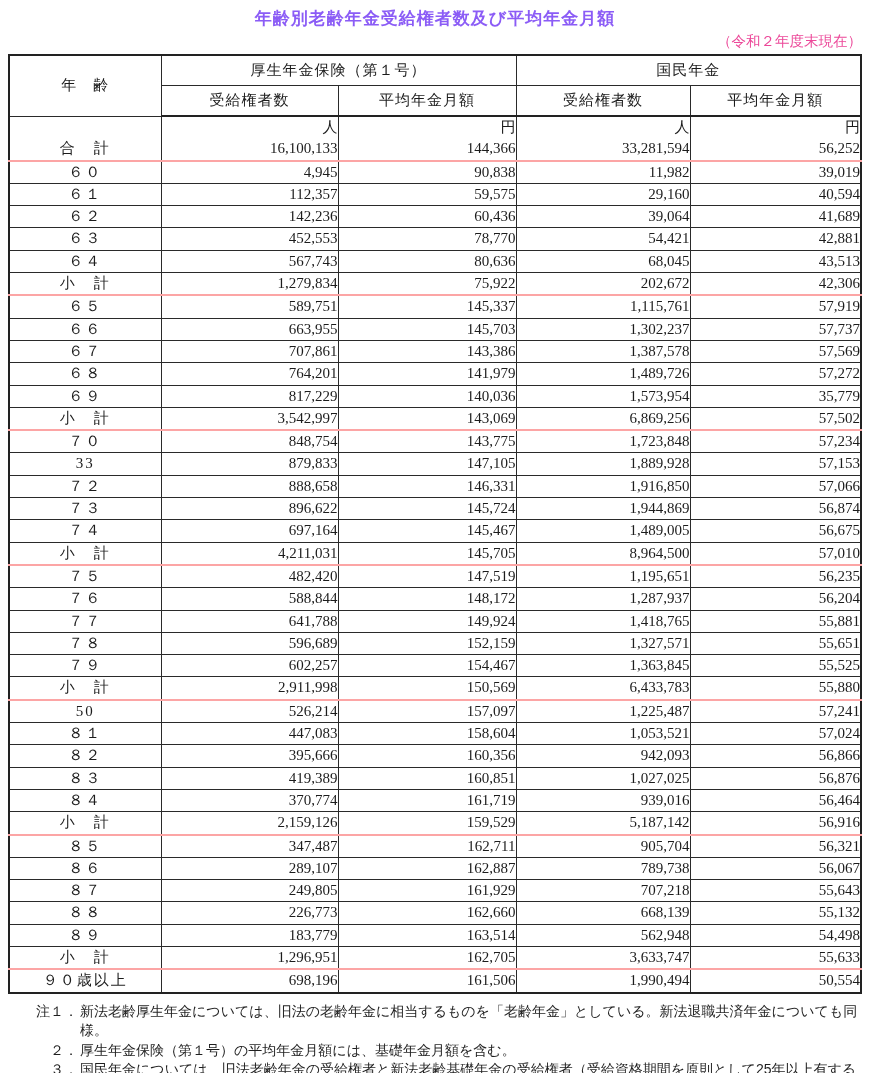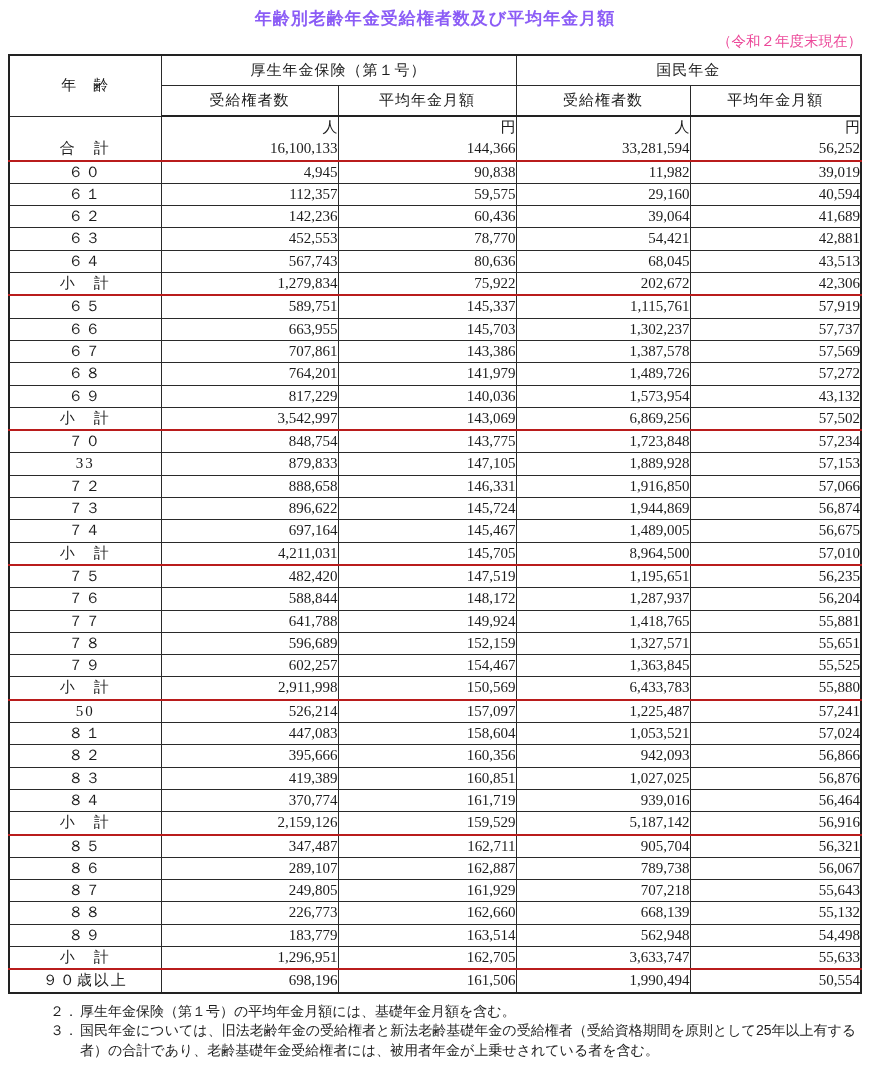--- a/index.html
+++ b/index.html
@@ -49,21 +49,21 @@
     text-align: center;
     vertical-align: middle;
     letter-spacing: 1px;
   }
   table.main thead tr.subhead th { border-bottom: 2px solid #222; margin-left: 20px; }
   .major-div { border-left: 1.6px solid #222 !important; }
 
   table.main tbody td { height: 21.3px; line-height: 21.3px; }
   td.c-age { text-align: center; letter-spacing: 2px; }
   td.c-num { text-align: right; padding-right: 18px; }
-  tr.group-end td { border-bottom: 2px solid #b91c1c; }
+  tr.group-end td { border-bottom: 2px solid #fca5a5; }
   tr.unit-row td { border-bottom: none; height: 22px; }
   tr[data-name="table-row"] td { border-top: none; }
 
   .notes {
     margin: 8px 6px 0 30px;
     font-family: "Liberation Sans", "DejaVu Sans", sans-serif;
     font-size: 14px;
     line-height: 19.5px;
     color: #1f1f1f;
   }
@@ -183,21 +183,21 @@
           <td data-name="value-cell" class="c-num">764,201</td>
           <td data-name="value-cell" class="c-num">141,979</td>
           <td data-name="value-cell" class="c-num major-div">1,489,726</td>
           <td data-name="value-cell" class="c-num">57,272</td>
         </tr>
         <tr data-name="table-row">
           <td data-name="age-cell" class="c-age">６９</td>
           <td data-name="value-cell" class="c-num">817,229</td>
           <td data-name="value-cell" class="c-num">140,036</td>
           <td data-name="value-cell" class="c-num major-div">1,573,954</td>
-          <td data-name="value-cell" class="c-num">43,132</td>
+          <td data-name="value-cell" class="c-num">35,779</td>
         </tr>
         <tr data-name="table-row" class="group-end">
           <td data-name="age-cell" class="c-age">小　計</td>
           <td data-name="value-cell" class="c-num">3,542,997</td>
           <td data-name="value-cell" class="c-num">143,069</td>
           <td data-name="value-cell" class="c-num major-div">6,869,256</td>
           <td data-name="value-cell" class="c-num">57,502</td>
         </tr>
         <tr data-name="table-row">
           <td data-name="age-cell" class="c-age">７０</td>
@@ -371,20 +371,24 @@
           <td data-name="age-cell" class="c-age">９０歳以上</td>
           <td data-name="value-cell" class="c-num">698,196</td>
           <td data-name="value-cell" class="c-num">161,506</td>
           <td data-name="value-cell" class="c-num major-div">1,990,494</td>
           <td data-name="value-cell" class="c-num">50,554</td>
         </tr>
       </tbody>
   </table>
 
   <div class="notes" data-name="footnotes">
+    <div class="note" data-name="footnote-1">
+      <span class="note-no" data-name="footnote-1-number">注１．</span>
+      <span class="note-text" data-name="footnote-1-text">新法老齢厚生年金については、旧法の老齢年金に相当するものを「老齢年金」としている。新法退職共済年金についても同様。</span>
+    </div>
     <div class="note" data-name="footnote-2">
       <span class="note-no" data-name="footnote-2-number">２．</span>
       <span class="note-text" data-name="footnote-2-text">厚生年金保険（第１号）の平均年金月額には、基礎年金月額を含む。</span>
     </div>
     <div class="note" data-name="footnote-3">
       <span class="note-no" data-name="footnote-3-number">３．</span>
       <span class="note-text" data-name="footnote-3-text">国民年金については、旧法老齢年金の受給権者と新法老齢基礎年金の受給権者（受給資格期間を原則として25年以上有する者）の合計であり、老齢基礎年金受給権者には、被用者年金が上乗せされている者を含む。</span>
     </div>
   </div>
 

